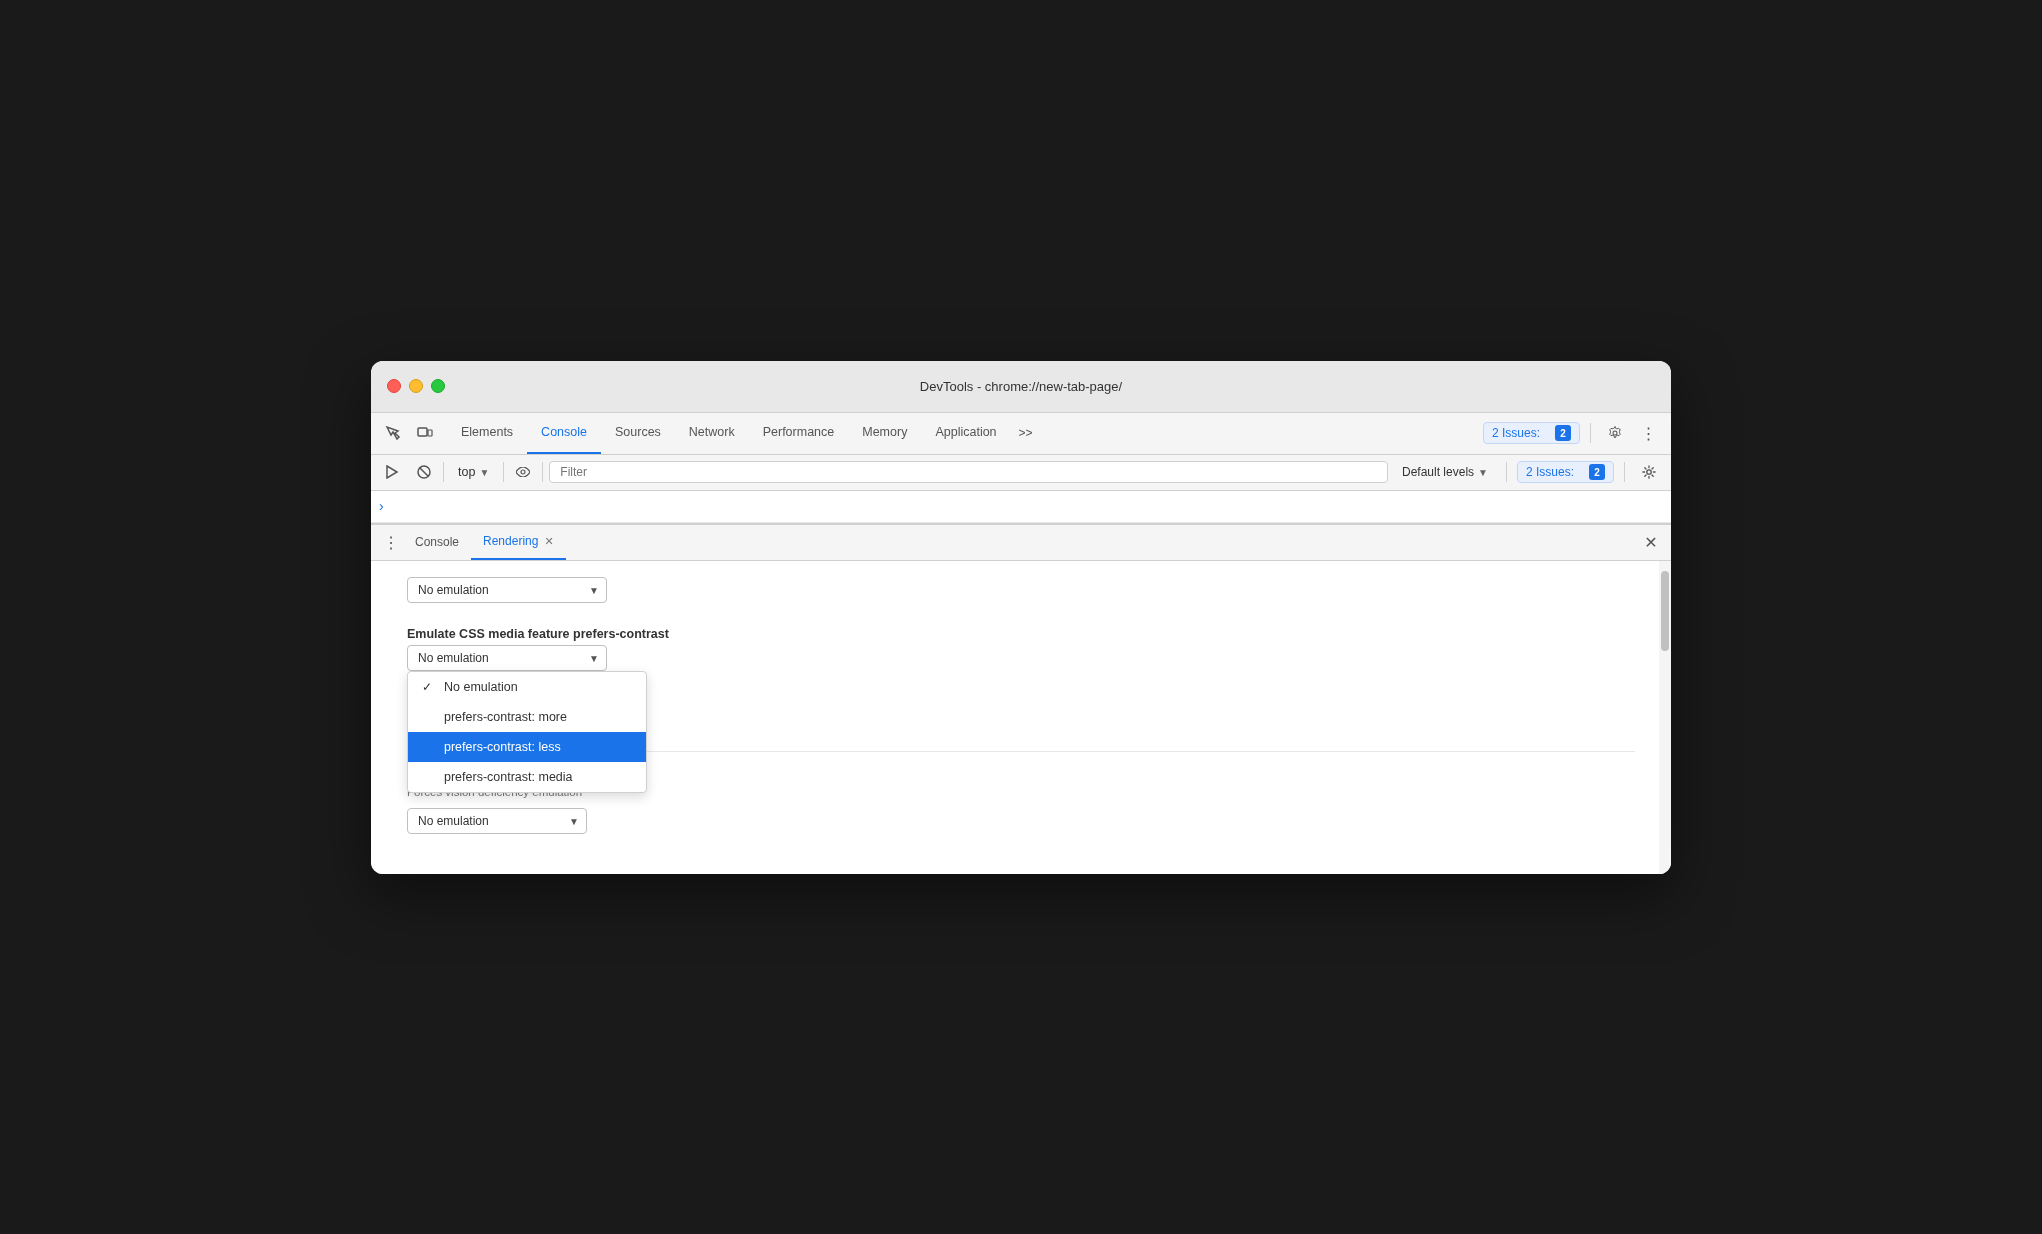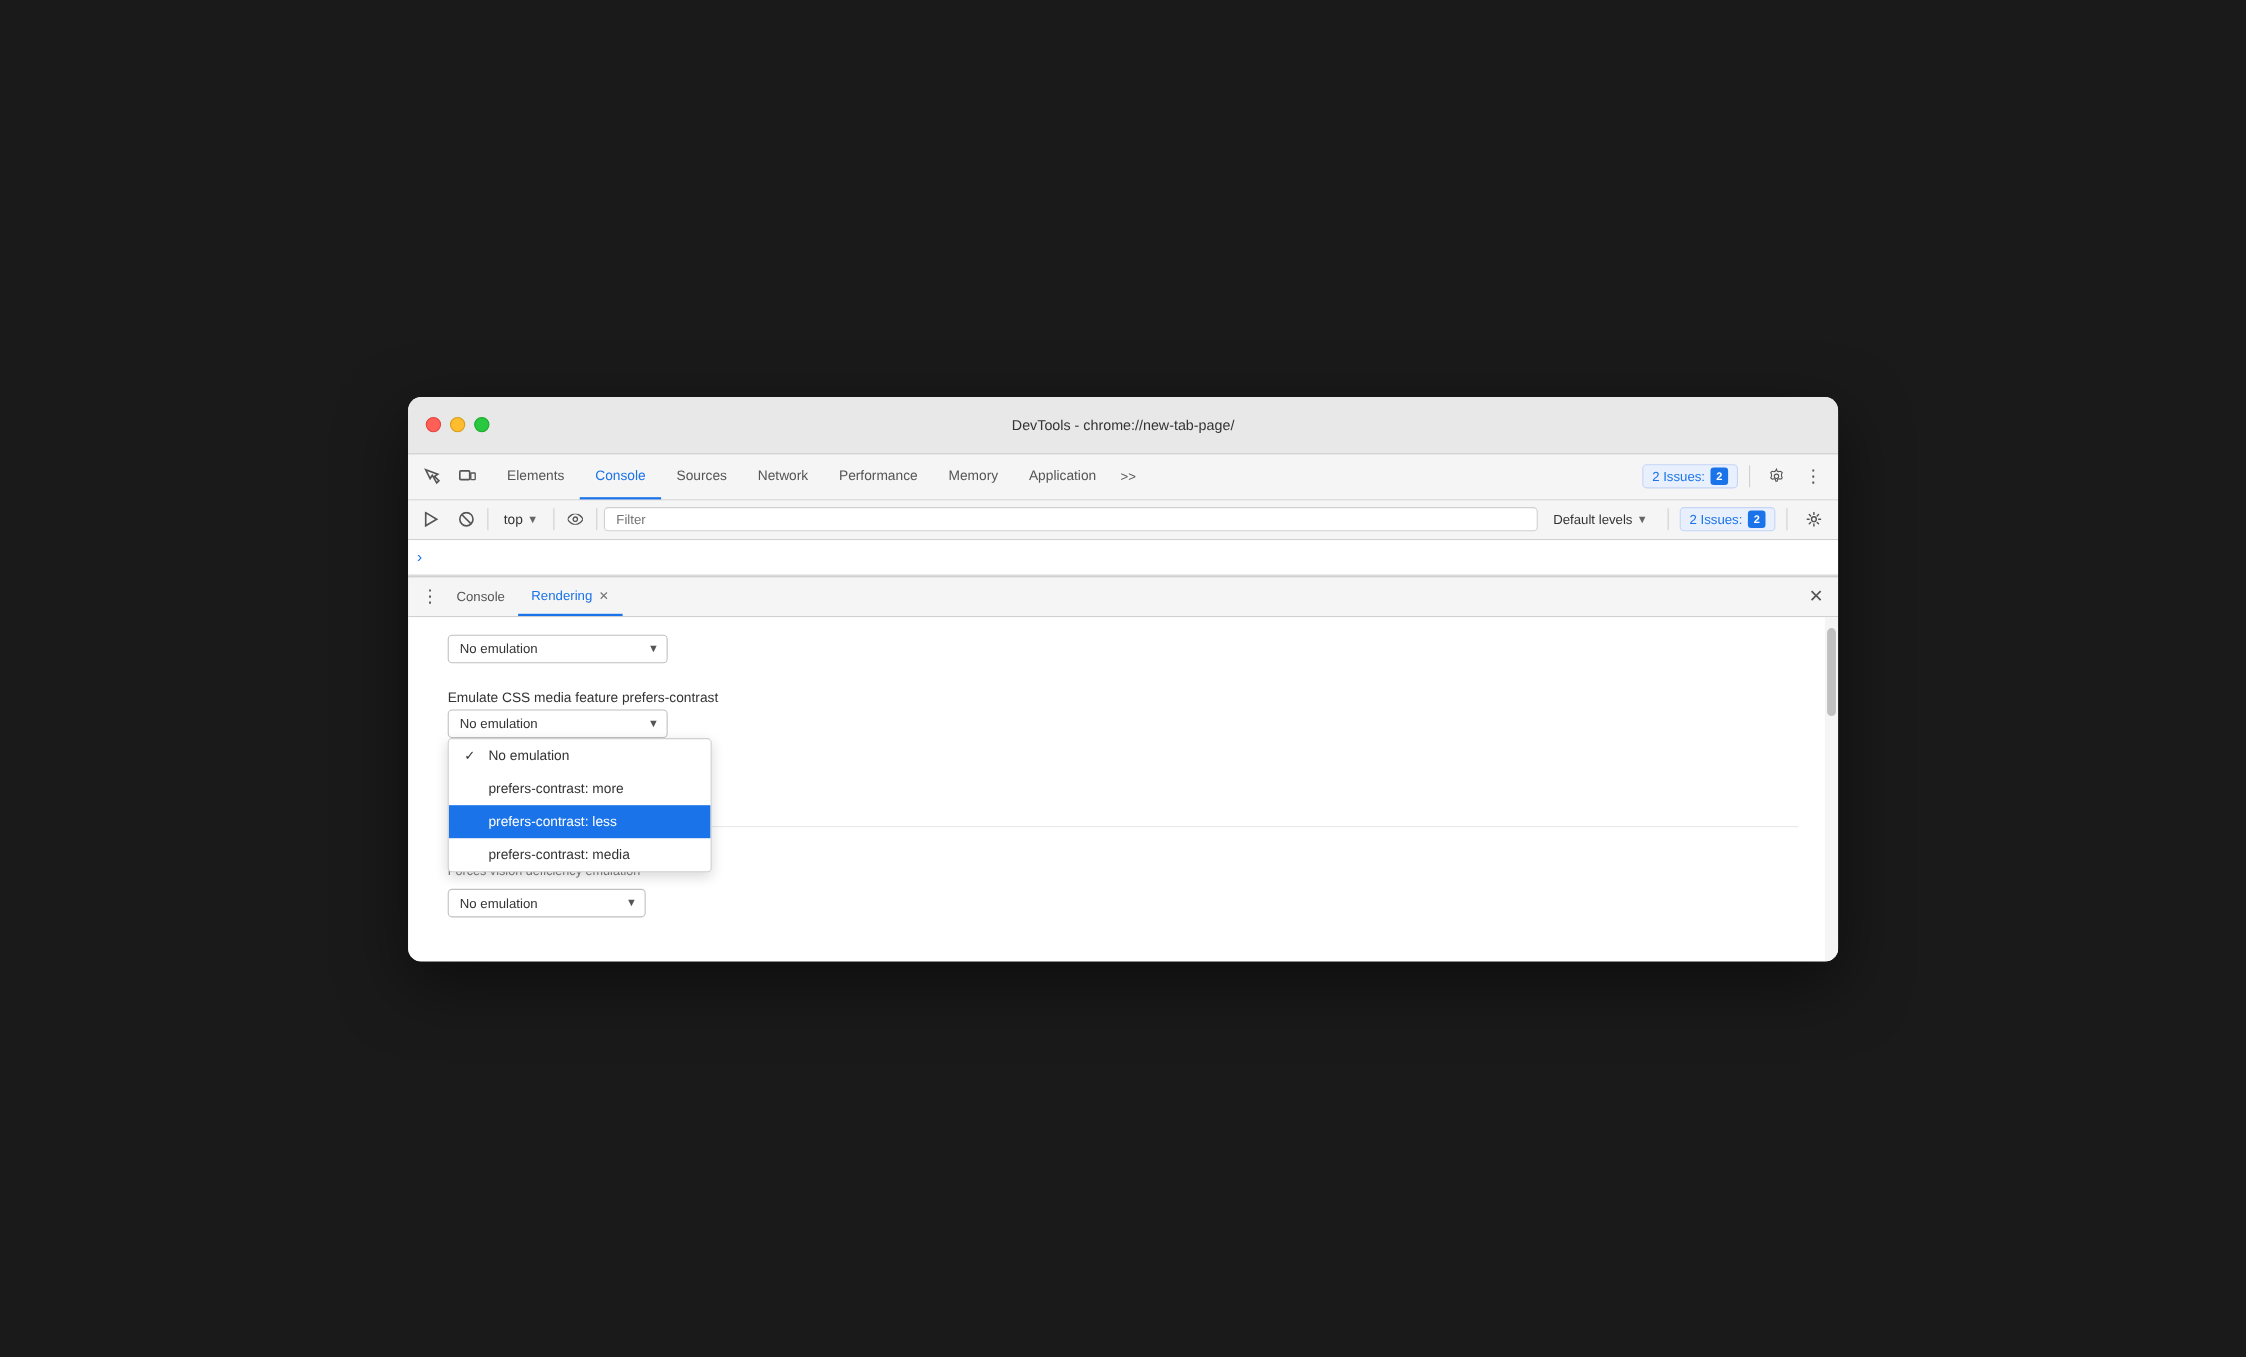--- a/index.html
+++ b/index.html
@@ -107,21 +107,21 @@
     }
     .tabs-right {
       display: flex;
       align-items: center;
       gap: 6px;
       margin-left: auto;
     }
     .issues-badge {
       display: flex;
       align-items: center;
-      gap: 5px;
+      gap: 15px;
       background: #e8f0fe;
       border: 1px solid #c5d5f5;
       border-radius: 4px;
       padding: 2px 8px;
       font-size: 12px;
       color: #1a73e8;
       cursor: pointer;
     }
     .issues-icon {
       width: 16px;
@@ -308,21 +308,21 @@
       background: white;
       position: relative;
     }
     .rendering-section {
       margin-bottom: 24px;
     }
     .rendering-section-label {
       font-size: 12.5px;
       color: #333;
       margin-bottom: 4px;
-      font-weight: 400;
+      font-weight: 700;
     }
     .rendering-section-sublabel {
       font-size: 11.5px;
       color: #777;
       margin-bottom: 10px;
     }
     .select-wrapper {
       position: relative;
       display: inline-block;
     }

